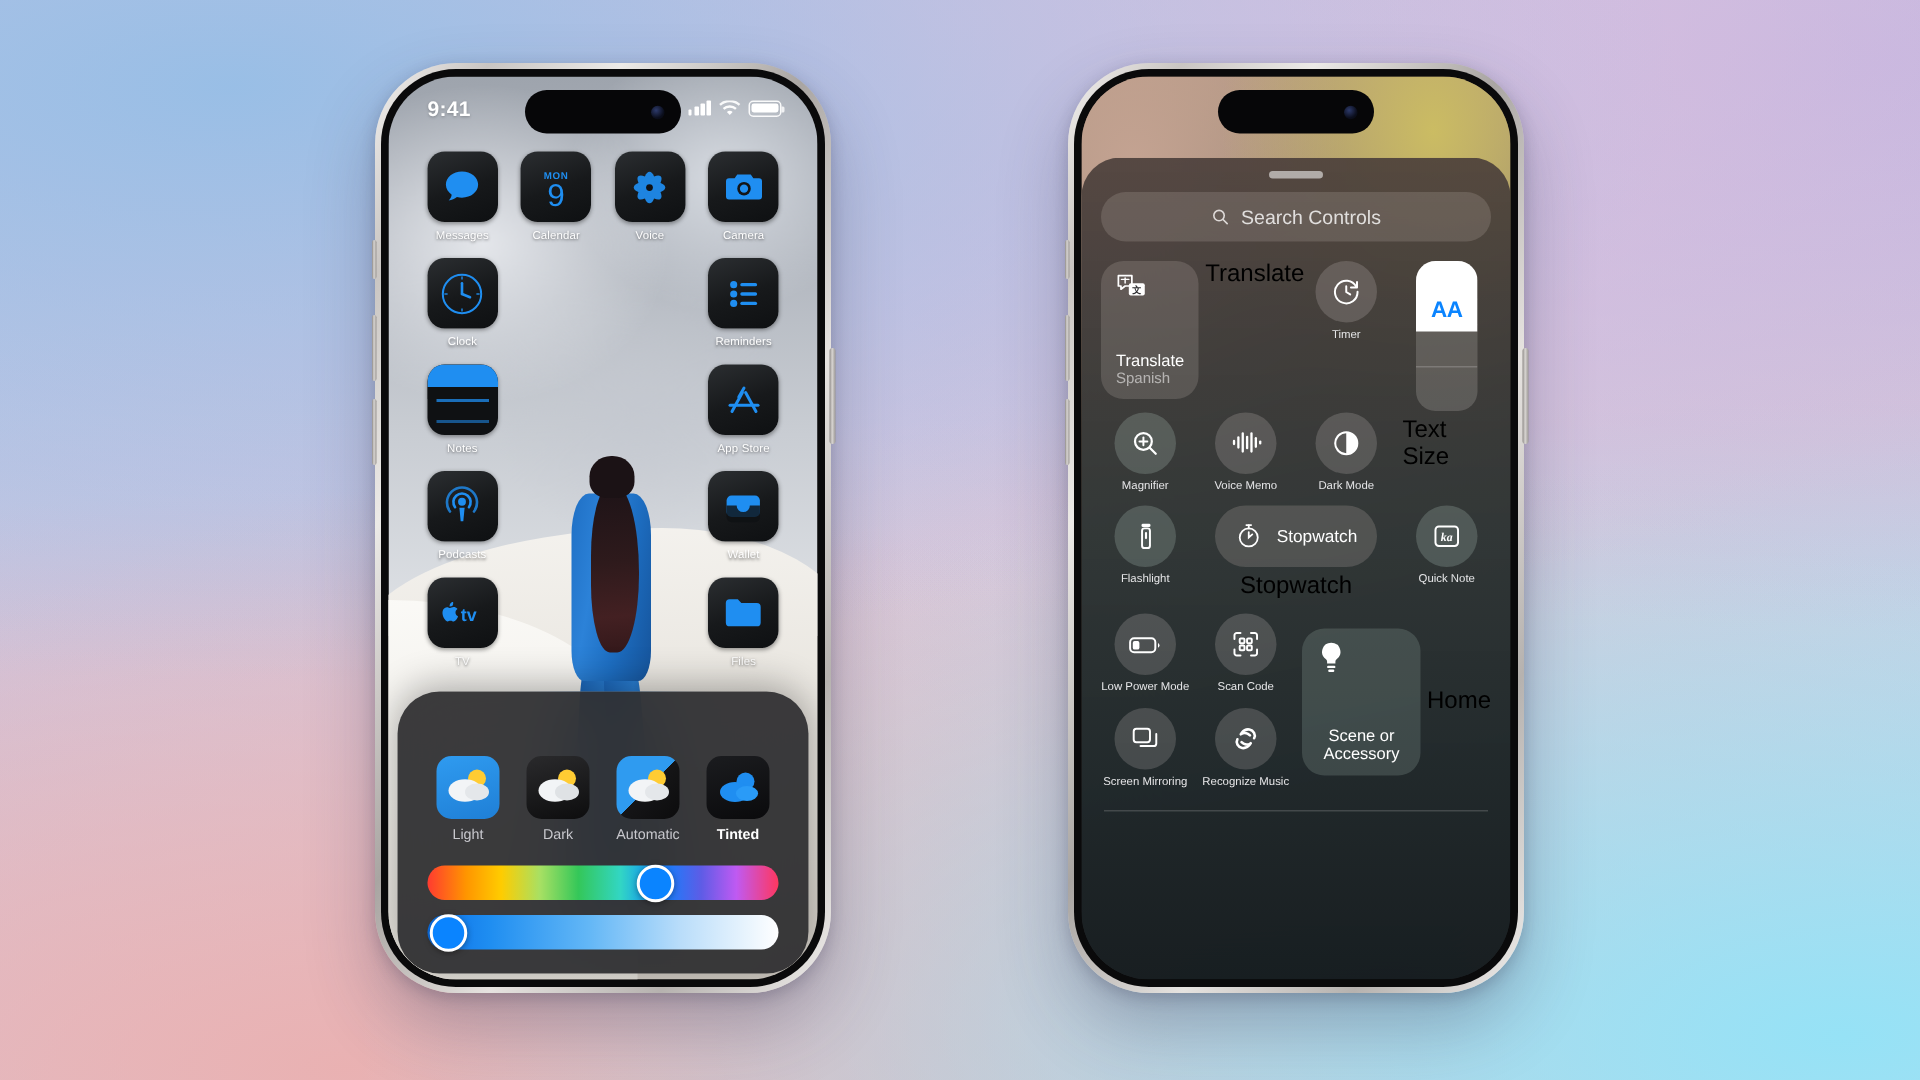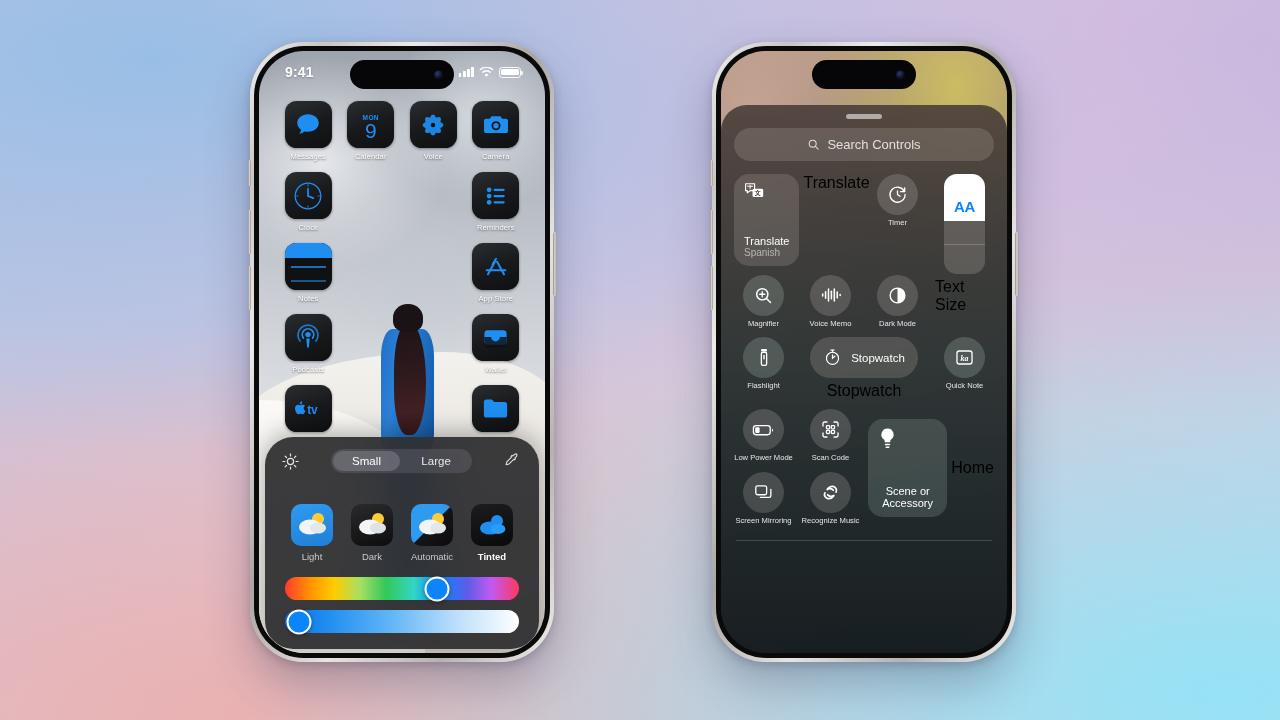--- a/index.html
+++ b/index.html
@@ -462,44 +462,20 @@
         <div class="glyph">
           <svg width="31" height="31" viewBox="0 0 24 24">
             <path class="ic" d="M3 7a2 2 0 0 1 2-2h4.2l1.8 2H19a2 2 0 0 1 2 2v8a2 2 0 0 1-2 2H5a2 2 0 0 1-2-2z"></path>
           </svg>
         </div>
         <div class="lbl">Files</div>
       </div>
     </div>
 
     <div class="custom-panel">
-      <div class="cp-top">
-        <svg width="19" height="19" viewBox="0 0 24 24">
-          <circle cx="12" cy="12" r="3.9" fill="none" stroke="#e4e4e7" stroke-width="1.5"></circle>
-          <g stroke="#e4e4e7" stroke-width="1.5" stroke-linecap="round">
-            <line x1="12" y1="2.4" x2="12" y2="5"></line>
-              <line x1="12" y1="19" x2="12" y2="21.6"></line>
-            <line x1="2.4" y1="12" x2="5" y2="12"></line>
-              <line x1="19" y1="12" x2="21.6" y2="12"></line>
-            <line x1="5.2" y1="5.2" x2="7" y2="7"></line>
-              <line x1="17" y1="17" x2="18.8" y2="18.8"></line>
-            <line x1="18.8" y1="5.2" x2="17" y2="7"></line>
-              <line x1="7" y1="17" x2="5.2" y2="18.8"></line>
-          </g>
-        </svg>
-
-        <div class="seg">
-          <button class="on">Small</button>
-          <button>Large</button>
-        </div>
-
-        <svg width="18" height="18" viewBox="0 0 24 24">
-          <path d="M18.6 3.4a2.6 2.6 0 0 0-3.7 0l-2 2-.9-.9-1.5 1.5.9.9-6.4 6.4-.8 3.6 3.6-.8 6.4-6.4.9.9 1.5-1.5-.9-.9 2-2a2.6 2.6 0 0 0 0-3.7z" fill="none" stroke="#e4e4e7" stroke-width="1.4" stroke-linejoin="round"></path>
-        </svg>
-      </div>
 
       <div class="modes">
         <div class="mode">
           <div class="sw sw-light">
             <svg width="42" height="42" viewBox="0 0 42 42">
                 <circle cx="27" cy="15" r="6" fill="#ffcc33"></circle>
                 <ellipse cx="19" cy="23" rx="11" ry="7.5" fill="#f2f4f6"></ellipse>
                 <ellipse cx="27" cy="24" rx="8" ry="5.6" fill="#e4e7ea"></ellipse>
               </svg>
           </div>

